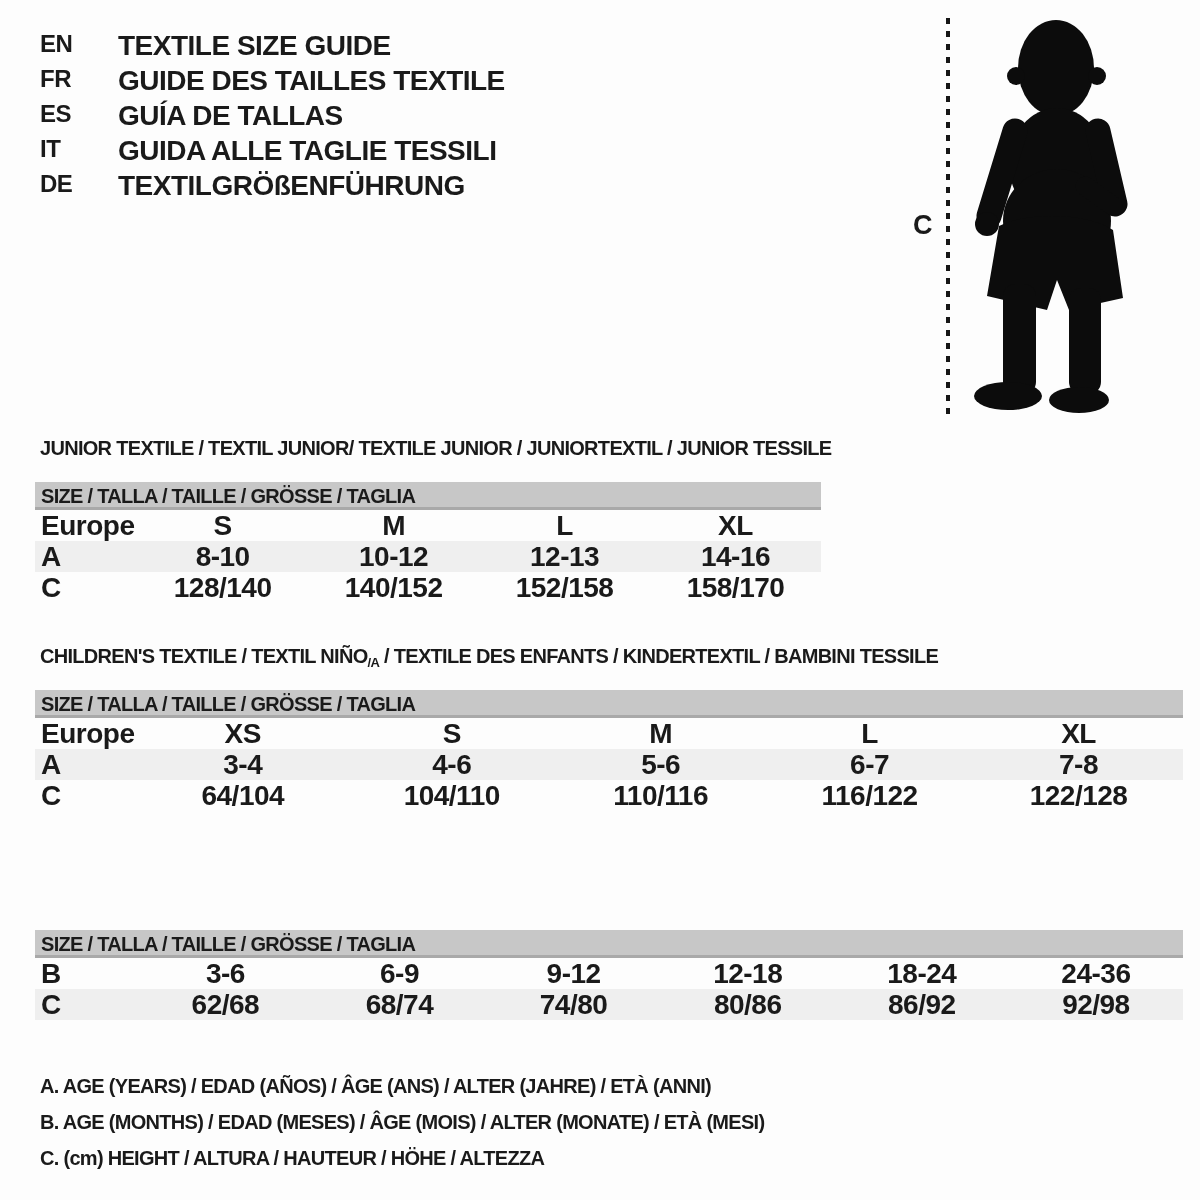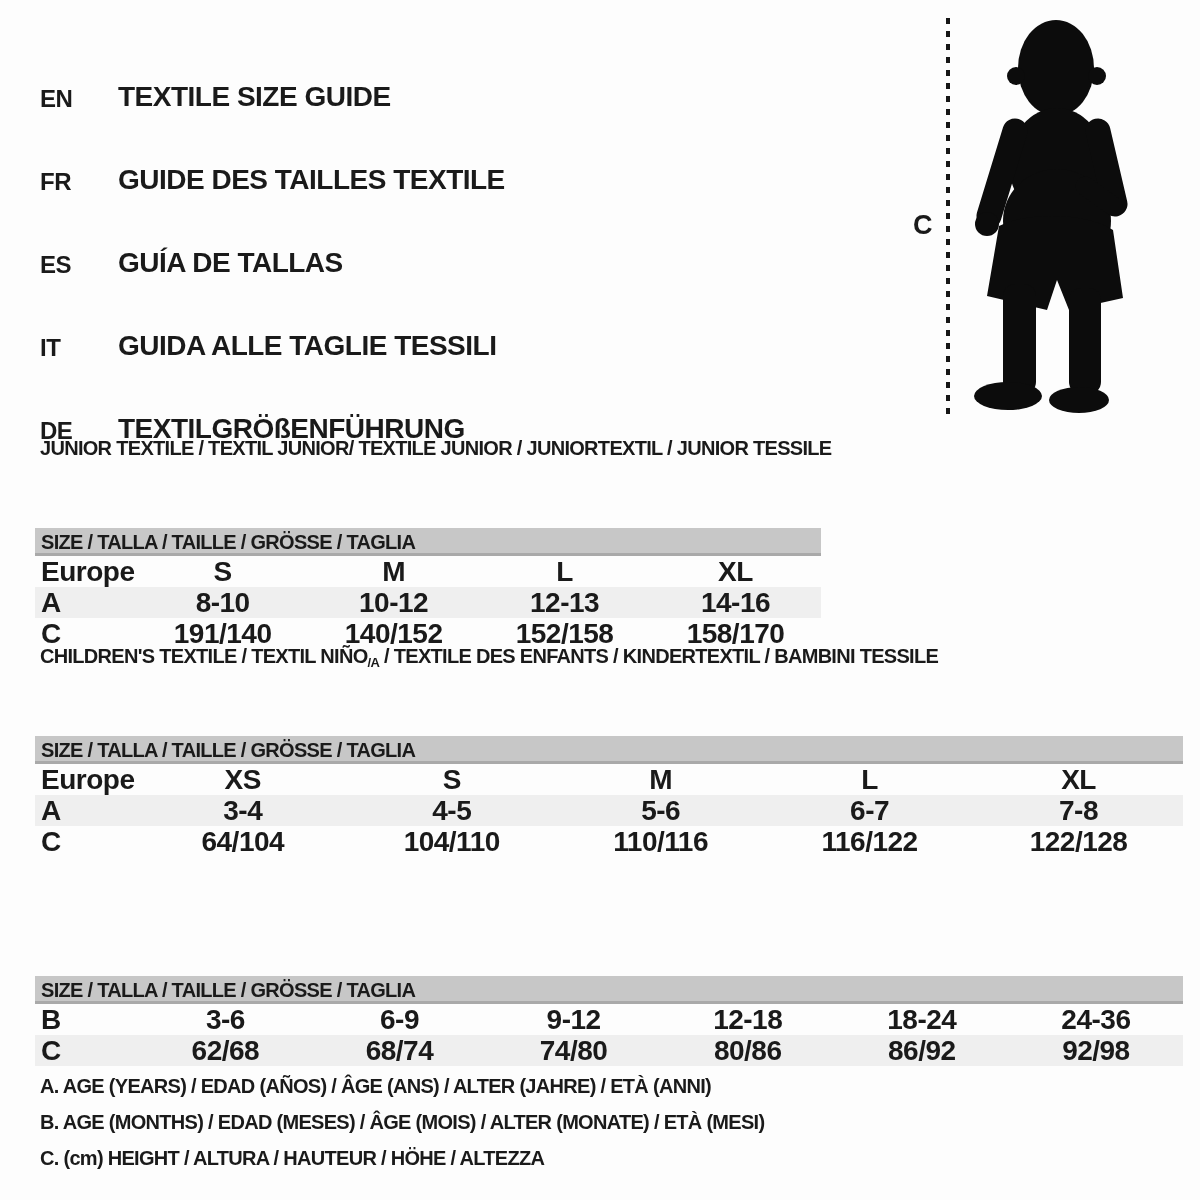--- a/index.html
+++ b/index.html
@@ -6,21 +6,21 @@
   html,body { background:#ffffff; }
   .page {
     position:relative; width:1200px; height:1200px;
     background:#fdfdfd; overflow:hidden;
     font-family:"Liberation Sans", sans-serif;
     color:#1a1a1a; font-weight:700;
   }
 
   
   .lang-block { position:absolute; left:40px; top:30px; }
-  .lang-row { display:flex; height:35px; align-items:flex-end;margin-top:48px; }
+  .lang-row { display:flex; height:35px; align-items:flex-start; }
   .lang-code { width:78px; font-size:24px; letter-spacing:-0.5px; }
   .lang-title { font-size:28px; letter-spacing:-0.5px; white-space:nowrap; }
 
   
   .dash-line {
     position:absolute; left:946px; top:18px; width:4px; height:398px;
     background:repeating-linear-gradient(to bottom, #161616 0px, #161616 6px, transparent 6px, transparent 13px);
   }
   .c-label { position:absolute; left:913px; top:210px; font-size:27px; letter-spacing:-0.5px; }
   .baby-svg { position:absolute; left:963px; top:16px; }
@@ -33,21 +33,21 @@
   .subscript { font-size:13px; vertical-align:-4px; }
 
   
   .stable { position:absolute; left:35px; }
   #table1 { top:482px; width:786px; }
   #table2 { top:690px; width:1148px; }
   #table3 { top:930px; width:1148px; }
   .tbar {
     height:28px; line-height:28px; background:#c7c7c7;
     border-bottom:3px solid #a9a9a9; padding-left:6px;
-    font-size:20px; letter-spacing:-0.7px; white-space:nowrap; overflow:hidden;margin-top:46px;
+    font-size:20px; letter-spacing:-0.7px; white-space:nowrap; overflow:hidden;
   }
   .trow { display:flex; height:31px; align-items:center; font-size:28px; letter-spacing:-0.5px; }
   .trow.striped { background:#efefef; }
   .tlabel { padding-left:6px; }
   #table1 .tlabel { width:13%; }
   #table2 .tlabel, #table3 .tlabel { width:9%; }
   .tcell { flex:1; text-align:center; }
 
   
   .legend { position:absolute; left:40px; top:1068px; }
@@ -114,21 +114,21 @@
     </div>
     <div class="trow striped">
       <div class="tlabel">A</div>
       <div class="tcell">8-10</div>
       <div class="tcell">10-12</div>
       <div class="tcell">12-13</div>
       <div class="tcell">14-16</div>
     </div>
     <div class="trow">
       <div class="tlabel">C</div>
-      <div class="tcell">191/140</div>
+      <div class="tcell">128/140</div>
       <div class="tcell">140/152</div>
       <div class="tcell">152/158</div>
       <div class="tcell">158/170</div>
     </div>
   </div>
 
   <div class="sec-title" id="sec2-title">
     <span>CHILDREN'S TEXTILE / TEXTIL NIÑO</span><span class="subscript">/A</span><span> / TEXTILE DES ENFANTS / KINDERTEXTIL / BAMBINI TESSILE</span>
   </div>
   <div class="stable" id="table2">
@@ -137,21 +137,21 @@
       <div class="tlabel">Europe</div>
       <div class="tcell">XS</div>
       <div class="tcell">S</div>
       <div class="tcell">M</div>
       <div class="tcell">L</div>
       <div class="tcell">XL</div>
     </div>
     <div class="trow striped">
       <div class="tlabel">A</div>
       <div class="tcell">3-4</div>
-      <div class="tcell">4-5</div>
+      <div class="tcell">4-6</div>
       <div class="tcell">5-6</div>
       <div class="tcell">6-7</div>
       <div class="tcell">7-8</div>
     </div>
     <div class="trow">
       <div class="tlabel">C</div>
       <div class="tcell">64/104</div>
       <div class="tcell">104/110</div>
       <div class="tcell">110/116</div>
       <div class="tcell">116/122</div>

